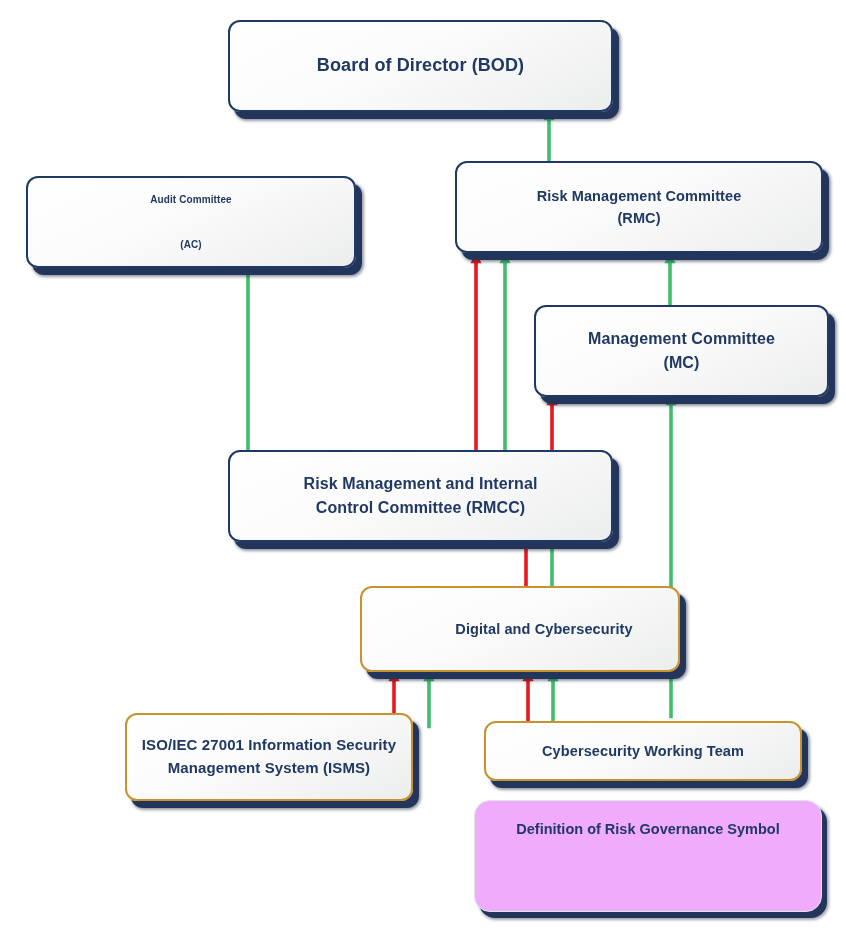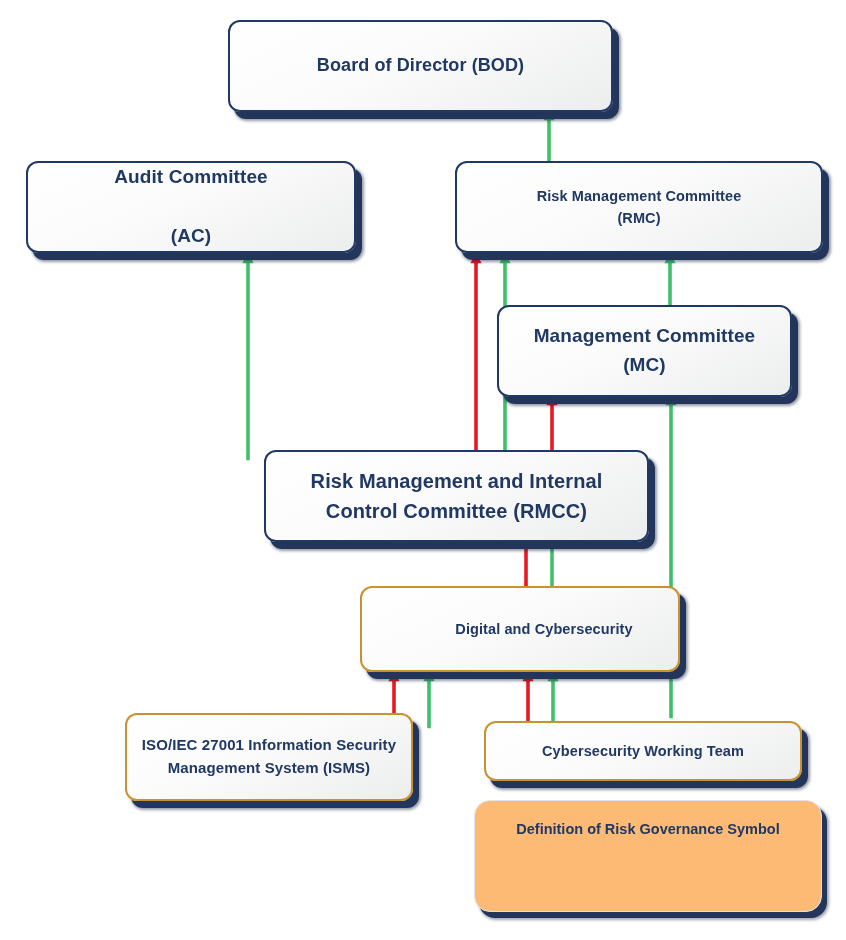--- a/index.html
+++ b/index.html
@@ -28,21 +28,21 @@
   .node .ln{display:block;line-height:1.52;}
   .node.gold{border-color:#c8932f;}
   .node.gold.shadownavy{box-shadow:6px 7px 0 0 #24355c, 7px 8px 3px 1px rgba(20,30,55,.45);}
 
   
   .legend{
     position:absolute;
     box-sizing:border-box;
     border:1px solid #dfe3e8;
     border-radius:16px;
-    background:#fdba74;
+    background:#f0abfc;
     box-shadow:5px 6px 0 0 #24355c, 6px 7px 3px 1px rgba(20,30,55,.4);
     z-index:9;
     display:flex;flex-direction:column;align-items:center;
     padding-top:20px;
   }
   .legend-title{color:#203864;font-weight:bold;font-size:14.5px;}
   .legend-row{display:flex;align-items:center;margin-top:14px;}
   .legend-item{display:flex;align-items:center;}
   .legend-label{color:#333a43;font-size:14px;margin-left:9px;font-weight:normal;}
   .legend-sep{width:1px;height:30px;background:#b9bec6;margin:0 16px;}
@@ -131,36 +131,36 @@
   <div class="arrow" style="left:544px;top:668px;width:18px;height:62px;">
     <svg width="18" height="62" viewBox="0 0 18 62">
       <path d="M9 1 L16 14 L11.6 14 L11.6 61 L6.4 61 L6.4 14 L2 14 Z" fill="#3fbf6b" stroke="#ffffff" stroke-width="1.6" stroke-linejoin="round"></path>
     </svg>
   </div>
 
   <div class="node" style="left:228px;top:20px;width:385px;height:92px;font-size:18px;">
     <span class="ln">Board of Director (BOD)</span>
   </div>
 
-  <div class="node" style="left:26px;top:161px;width:330px;height:92px;font-size:19px;gap:30px;">
+  <div class="node" style="left:26px;top:176px;width:330px;height:92px;font-size:10px;gap:30px;">
     <span class="ln">Audit Committee</span>
     <span class="ln">(AC)</span>
   </div>
 
   <div class="node" style="left:455px;top:161px;width:368px;height:92px;font-size:14.5px;">
     <span class="ln">Risk Management Committee</span>
     <span class="ln">(RMC)</span>
   </div>
 
-  <div class="node" style="left:497px;top:305px;width:295px;height:92px;font-size:19px;">
+  <div class="node" style="left:534px;top:305px;width:295px;height:92px;font-size:16px;">
     <span class="ln">Management Committee</span>
     <span class="ln">(MC)</span>
   </div>
 
-  <div class="node" style="left:228px;top:450px;width:385px;height:92px;font-size:20px;margin-left:36px;">
+  <div class="node" style="left:228px;top:450px;width:385px;height:92px;font-size:16px;">
     <span class="ln">Risk Management and Internal</span>
     <span class="ln">Control Committee (RMCC)</span>
   </div>
 
   <div class="node gold shadownavy" style="left:360px;top:586px;width:320px;height:86px;font-size:14.5px;padding-left:48px;">
     <span class="ln">Digital and Cybersecurity</span>
   </div>
 
   <div class="node gold shadownavy" style="left:125px;top:713px;width:288px;height:88px;font-size:15px;">
     <span class="ln">ISO/IEC 27001 Information Security</span>

